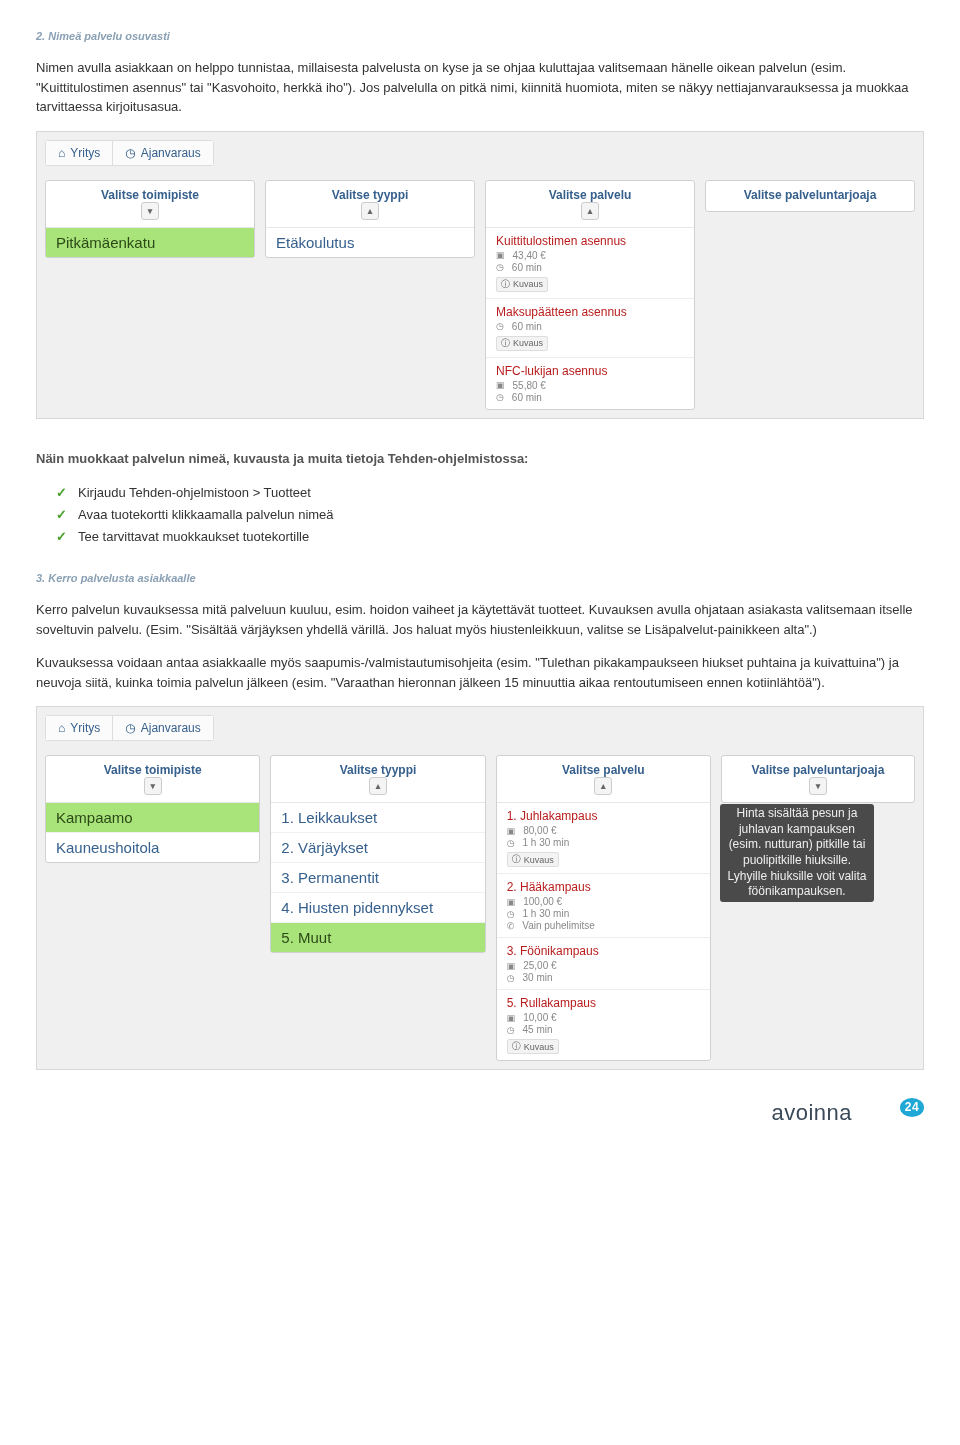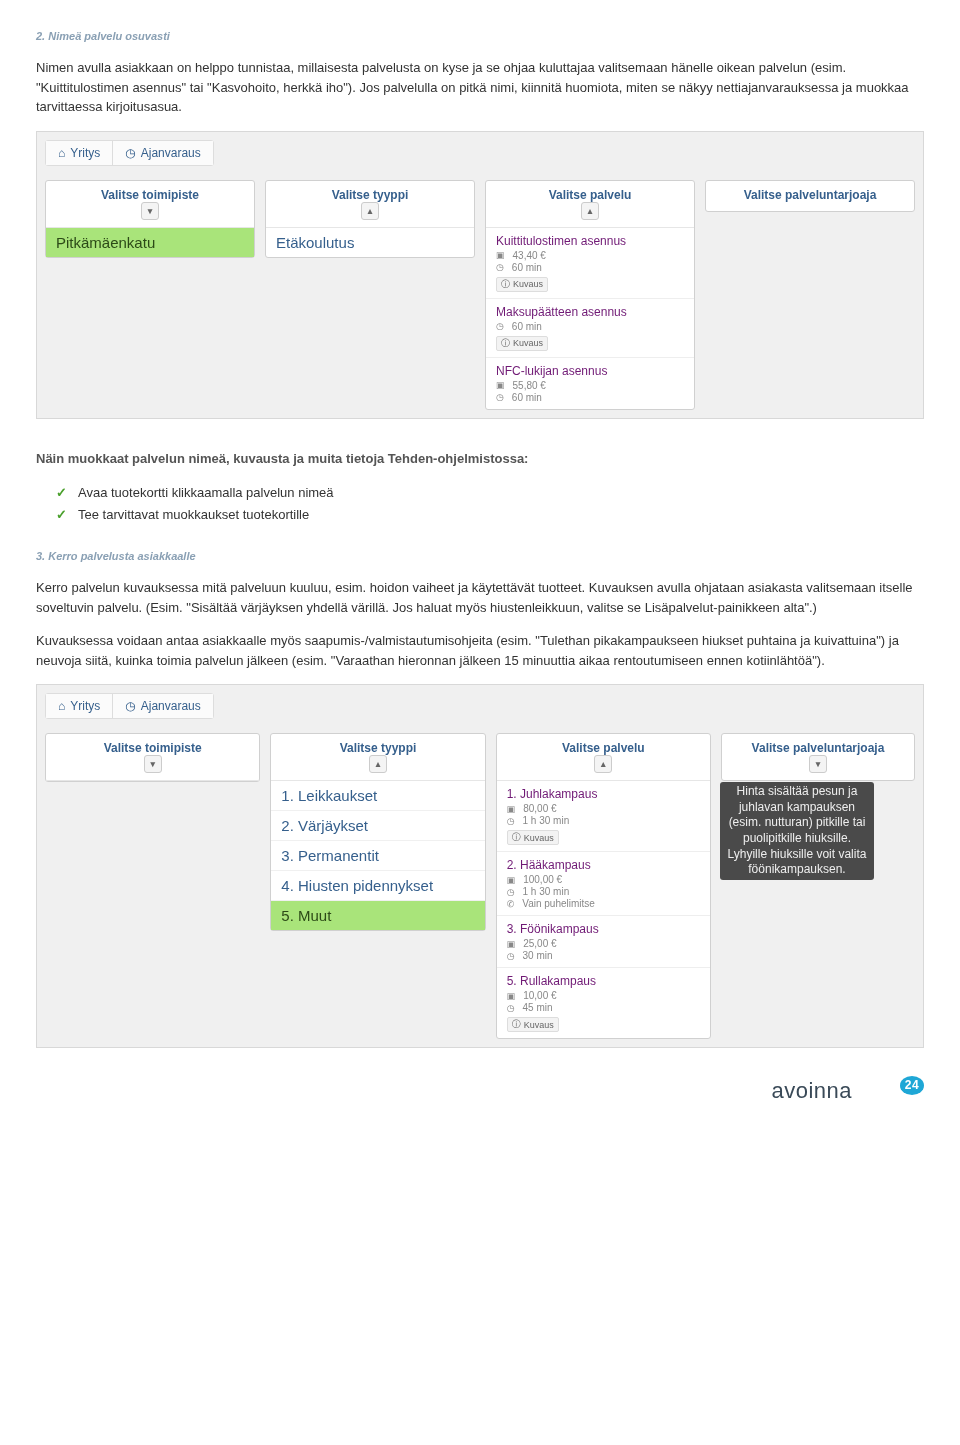--- a/index.html
+++ b/index.html
@@ -95,21 +95,21 @@
     background: #a9e47a;
     color: #2c4a17;
   }
   .svc-item {
     padding: 6px 10px;
     border-bottom: 1px solid #eee;
   }
   .svc-item:last-child { border-bottom: none; }
   .svc-name {
     font-size: 12px;
-    color: #701a75;
+    color: #b91c1c;
     margin-bottom: 2px;
   }
   .svc-meta {
     font-size: 10px;
     color: #888;
     display: flex;
     gap: 8px;
     align-items: center;
     margin-top: 1px;
   }
@@ -267,20 +267,21 @@
     <div class="panel" style="min-height:30px;">
       <div class="panel-header" style="border-bottom:none;">
         <span>Valitse palveluntarjoaja</span>
       </div>
     </div>
   </div>
 </div>
 
 <p class="body-text" style="font-weight:bold;color:#555">Näin muokkaat palvelun nimeä, kuvausta ja muita tietoja Tehden-ohjelmistossa:</p>
 <ul class="checklist">
+  <li>Kirjaudu Tehden-ohjelmistoon &gt; Tuotteet</li>
   <li>Avaa tuotekortti klikkaamalla palvelun nimeä</li>
   <li>Tee tarvittavat muokkaukset tuotekortille</li>
 </ul>
 
 <h2 class="section-title">3. Kerro palvelusta asiakkaalle</h2>
 <p class="body-text">Kerro palvelun kuvauksessa mitä palveluun kuuluu, esim. hoidon vaiheet ja käytettävät tuotteet. Kuvauksen avulla ohjataan asiakasta valitsemaan itselle soveltuvin palvelu. (Esim. "Sisältää värjäyksen yhdellä värillä. Jos haluat myös hiustenleikkuun, valitse se Lisäpalvelut-painikkeen alta".)</p>
 <p class="body-text">Kuvauksessa voidaan antaa asiakkaalle myös saapumis-/valmistautumisohjeita (esim. "Tulethan pikakampaukseen hiukset puhtaina ja kuivattuina") ja neuvoja siitä, kuinka toimia palvelun jälkeen (esim. "Varaathan hieronnan jälkeen 15 minuuttia aikaa rentoutumiseen ennen kotiinlähtöä").</p>
 
 <div class="app-frame">
   <div class="tabbar">
@@ -293,20 +294,24 @@
       <span>Ajanvaraus</span>
     </div>
   </div>
 
   <div class="columns">
 
     <div class="panel">
       <div class="panel-header">
         <span>Valitse toimipiste</span>
         <span class="toggle-btn">▾</span>
+      </div>
+      <div class="panel-body">
+        <div class="list-item selected">Kampaamo</div>
+        <div class="list-item">Kauneushoitola</div>
       </div>
     </div>
 
     <div class="panel">
       <div class="panel-header">
         <span>Valitse tyyppi</span>
         <span class="toggle-btn">▴</span>
       </div>
       <div class="panel-body" id="app2-types">
           <div class="list-item">1. Leikkaukset</div>

